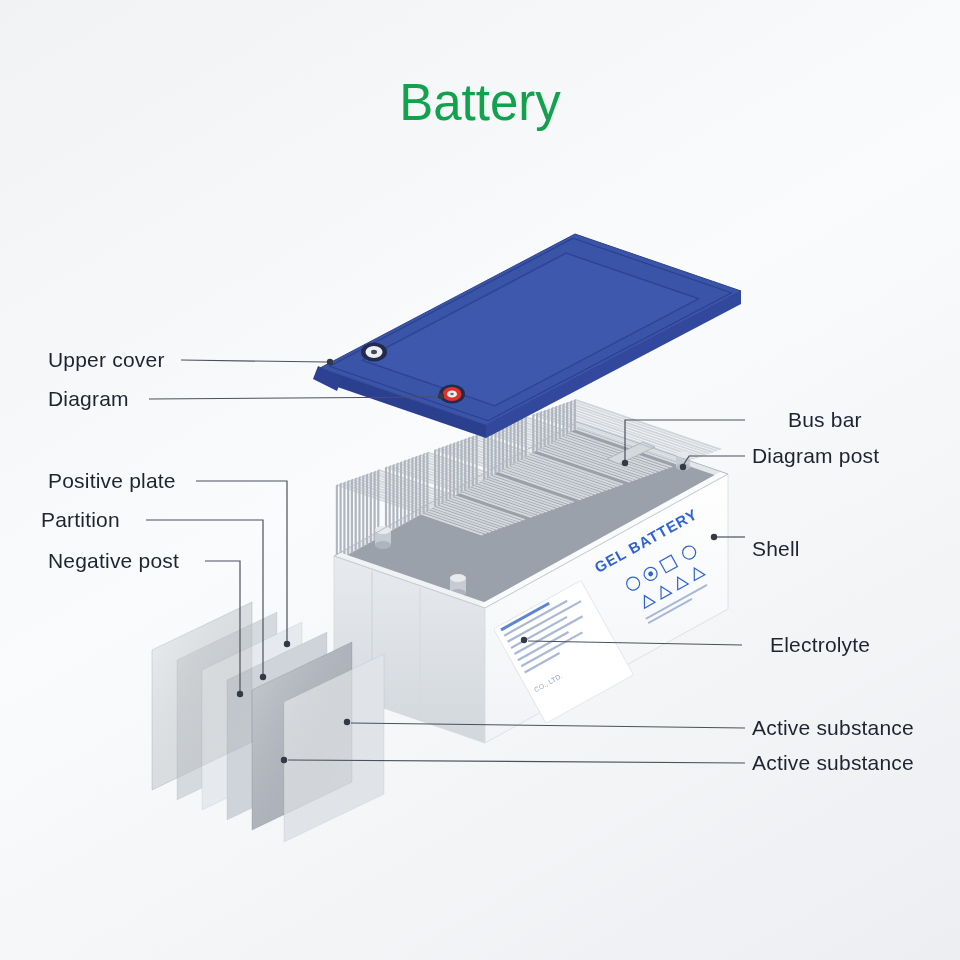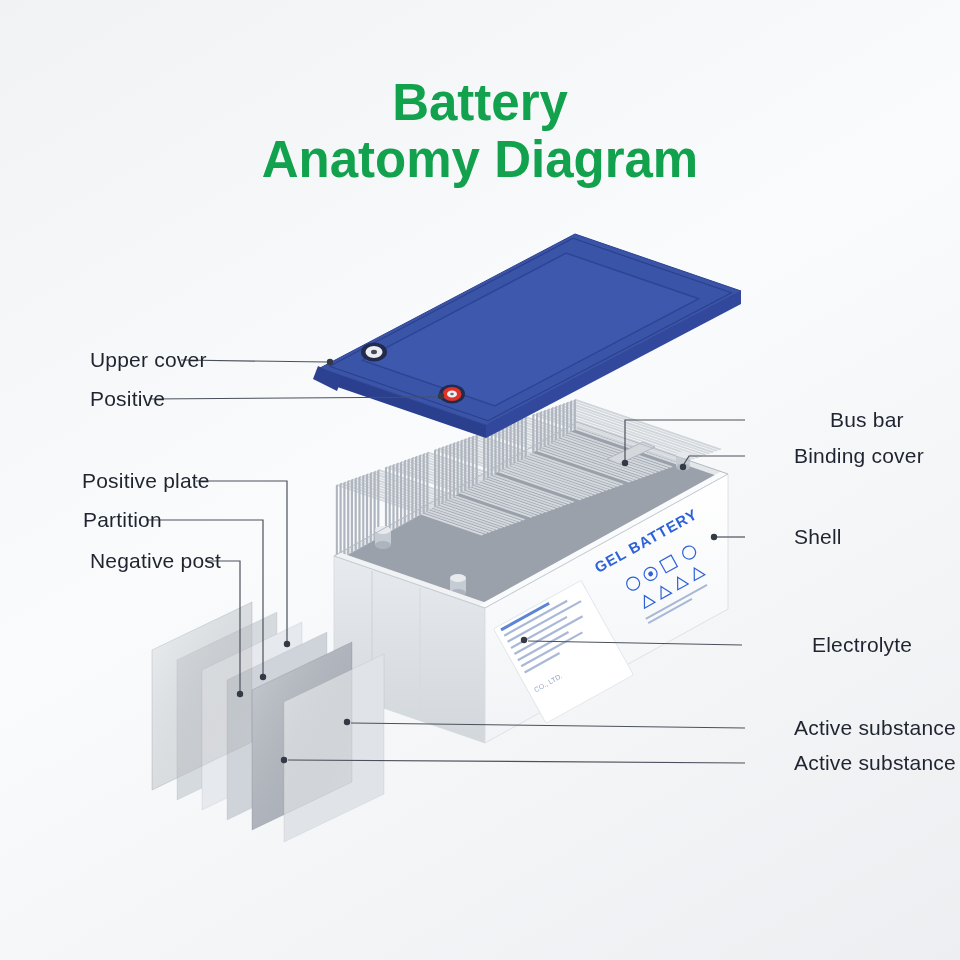--- a/index.html
+++ b/index.html
@@ -4,37 +4,36 @@
 <style>
   * { margin:0; padding:0; box-sizing:border-box; }
   html,body { width:960px; height:960px; font-family:"Liberation Sans", sans-serif; }
   .stage {
     position:relative; width:960px; height:960px; overflow:hidden;
     background:linear-gradient(150deg,#f0f2f4 0%,#fafbfc 45%,#ecEEf1 100%);
     background:linear-gradient(150deg,#f0f2f4 0%,#fafbfc 45%,#eceef1 100%);
   }
   .title {
     position:absolute; top:74px; left:0; width:100%;
-    text-align:center; color:#12a24e; font-weight:bold;
+    text-align:center; color:#12a24e; font-weight:normal;
     font-size:51px; line-height:57px; letter-spacing:0px;
   }
   svg.canvas { position:absolute; left:0; top:0; }
   .lbl {
     position:absolute; font-size:21px; line-height:26px;
-    color:#1f2430; letter-spacing:0.2px; white-space:nowrap;margin-left:42px;
+    color:#1f2430; letter-spacing:0.2px; white-space:nowrap;
   }
 </style>
 </head>
 <body>
 
 <div class="stage">
 
   <div class="title">
     <div>Battery</div>
-    <div>Anatomy Diagram</div>
   </div>
 
   <svg class="canvas" width="960" height="960" viewBox="0 0 960 960">
     <defs>
       <linearGradient id="leftFaceGrad" x1="0" y1="0" x2="0" y2="1">
         <stop offset="0" stop-color="#e7eaee"></stop>
           <stop offset="1" stop-color="#d2d7dc"></stop>
       </linearGradient>
       <linearGradient id="rightFaceGrad" x1="0" y1="0" x2="0" y2="1">
         <stop offset="0" stop-color="#ffffff"></stop>
@@ -294,24 +293,24 @@
       <circle cx="625" cy="463" r="3.2"></circle>
       <circle cx="683" cy="467" r="3.2"></circle>
       <circle cx="714" cy="537" r="3.2"></circle>
       <circle cx="524" cy="640" r="3.2"></circle>
       <circle cx="347" cy="722" r="3.2"></circle>
       <circle cx="284" cy="760" r="3.2"></circle>
     </g>
   </svg>
 
   <div class="lbl" style="left:48px;top:347px">Upper cover</div>
-  <div class="lbl" style="left:48px;top:386px">Positive</div>
-  <div class="lbl" style="left:40px;top:468px">Positive plate</div>
+  <div class="lbl" style="left:48px;top:386px">Diagram</div>
+  <div class="lbl" style="left:48px;top:468px">Positive plate</div>
   <div class="lbl" style="left:41px;top:507px">Partition</div>
   <div class="lbl" style="left:48px;top:548px">Negative post</div>
   <div class="lbl" style="left:788px;top:407px">Bus bar</div>
-  <div class="lbl" style="left:752px;top:443px">Binding cover</div>
-  <div class="lbl" style="left:752px;top:524px">Shell</div>
+  <div class="lbl" style="left:752px;top:443px">Diagram post</div>
+  <div class="lbl" style="left:752px;top:536px">Shell</div>
   <div class="lbl" style="left:770px;top:632px">Electrolyte</div>
   <div class="lbl" style="left:752px;top:715px">Active substance</div>
   <div class="lbl" style="left:752px;top:750px">Active substance</div>
 
 </div>
 
 </body></html>

